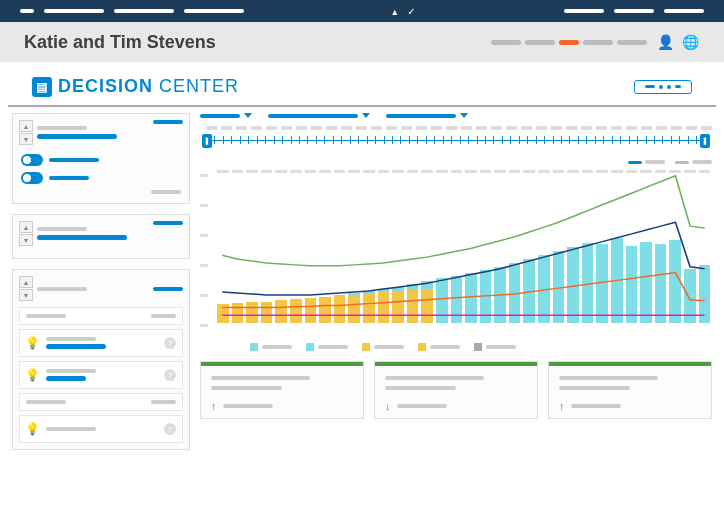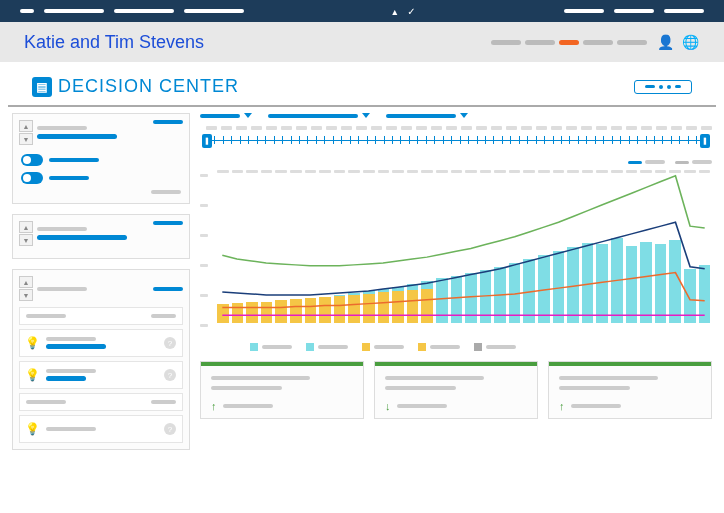--- a/index.html
+++ b/index.html
@@ -2,30 +2,30 @@
 <html><head>
 <meta charset="utf-8">
 <style>
 *{box-sizing:border-box;margin:0;padding:0;font-family:Arial,Helvetica,sans-serif}
 body{background:#fff;width:724px;height:513px;overflow:hidden}
 .topbar{background:#1d3c5a;height:22px;display:flex;align-items:center;padding:0 20px;gap:10px}
 .topbar .pill{height:4px;background:#fff;border-radius:2px}
 .topbar .spacer{flex:1}
 .topbar .icon{color:#fff;font-size:10px}
 .header{background:#e8e8e8;height:40px;display:flex;align-items:center;padding:0 24px}
-.header h1{font-size:18px;font-weight:normal;color:#1d4ed8}
+.header h1{font-size:18px;font-weight:bold;color:#404040}
 .header .spacer{flex:1}
 .header .nav-pill{height:5px;width:30px;background:#bbb;border-radius:3px;margin:0 2px}
 .header .nav-pill.active{background:#f26522}
 .header .user-icon,.header .globe-icon{color:#999;font-size:14px;margin-left:8px}
 .title-row{display:flex;align-items:center;padding:14px 24px 8px;border-bottom:2px solid #aaa;margin:0 8px}
 .title-row .logo{width:20px;height:20px;background:#0088d4;border-radius:3px;display:flex;align-items:center;justify-content:center;margin-right:6px}
 .title-row .logo span{color:#fff;font-size:12px;font-weight:bold}
 .title-row h2{font-size:18px;color:#0088d4;letter-spacing:1px}
-.title-row h2 b{font-weight:400}
+.title-row h2 b{font-weight:700}
 .title-row h2 span{font-weight:300}
 .title-row .spacer{flex:1}
 .title-row .btn{border:1.5px solid #0088d4;border-radius:3px;padding:4px 10px;display:flex;align-items:center;gap:4px}
 .title-row .btn .dot{width:4px;height:4px;background:#0088d4;border-radius:50%}
 .title-row .btn .dash{width:10px;height:3px;background:#0088d4;border-radius:2px}
 .main{display:flex;padding:6px 12px 0 12px;gap:10px}
 .sidebar{width:210px;display:flex;flex-direction:column;gap:10px}
 .panel{border:1px solid #ddd;background:#fcfcfc;padding:6px}
 .panel-head{display:flex;align-items:center;gap:4px;margin-bottom:6px}
 .chev{width:14px;height:12px;border:1px solid #ccc;background:#f2f2f2;display:flex;align-items:center;justify-content:center;font-size:7px;color:#888}

